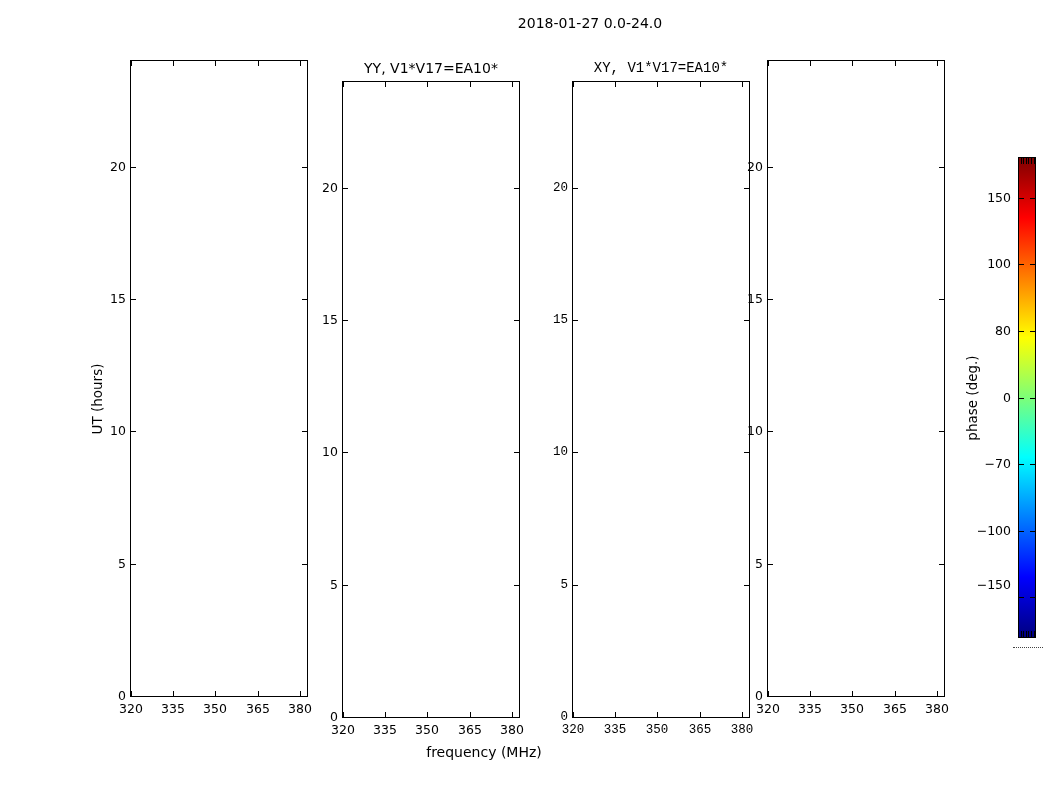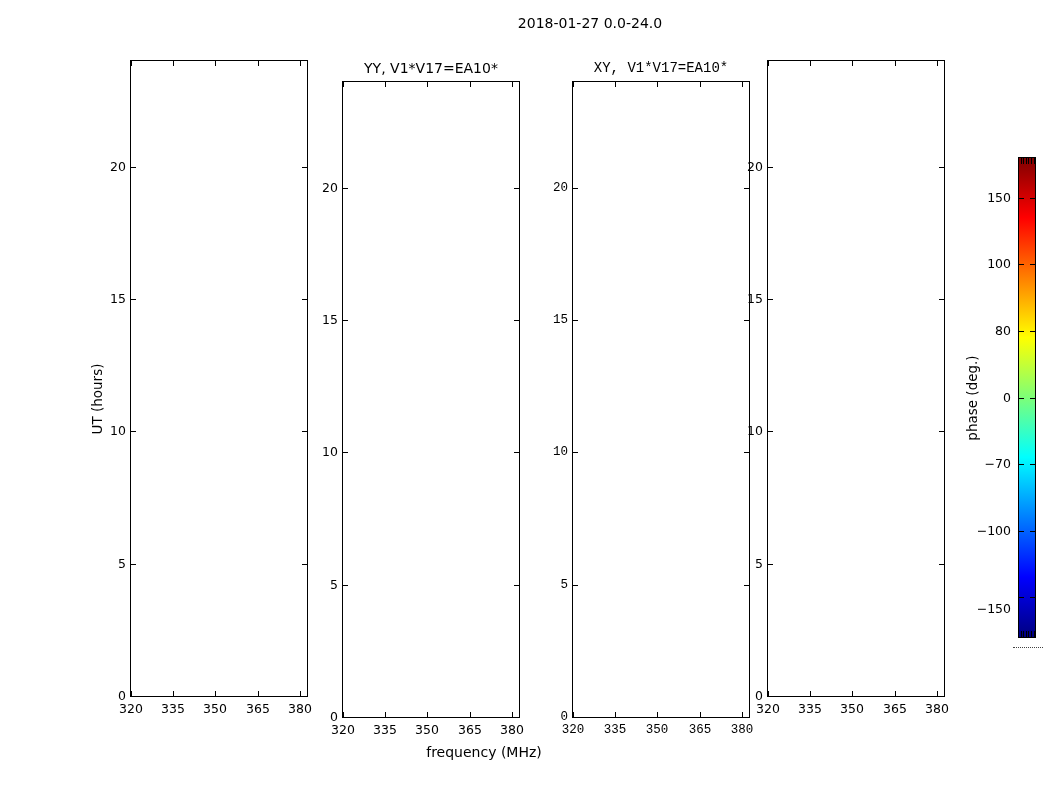--- a/index.html
+++ b/index.html
@@ -256,21 +256,21 @@
       <div class="tick" style="right: 0px; top: 240px; width: 5px; height: 1px;"></div>
       <div class="tick-label" style="right: calc(100% + 8px); top: 233px; text-align: right;">0</div>
       <div class="tick" style="left: 0px; top: 306px; width: 5px; height: 1px;"></div>
       <div class="tick" style="right: 0px; top: 306px; width: 5px; height: 1px;"></div>
       <div class="tick-label" style="right: calc(100% + 8px); top: 299px; text-align: right;">−70</div>
       <div class="tick" style="left: 0px; top: 373px; width: 5px; height: 1px;"></div>
       <div class="tick" style="right: 0px; top: 373px; width: 5px; height: 1px;"></div>
       <div class="tick-label" style="right: calc(100% + 8px); top: 366px; text-align: right;">−100</div>
       <div class="tick" style="left: 0px; top: 439px; width: 5px; height: 1px;"></div>
       <div class="tick" style="right: 0px; top: 439px; width: 5px; height: 1px;"></div>
-      <div class="tick-label" style="right: calc(100% + 8px); top: 444px; text-align: right;">−150</div>
+      <div class="tick-label" style="right: calc(100% + 8px); top: 420px; text-align: right;">−150</div>
       <div class="tick" style="left: 1.5px; top: 0px; width: 1px; height: 6px;"></div>
       <div class="tick" style="left: 1.5px; bottom: 0px; width: 1px; height: 6px;"></div>
       <div class="tick" style="left: 4.1px; top: 0px; width: 1px; height: 6px;"></div>
       <div class="tick" style="left: 4.1px; bottom: 0px; width: 1px; height: 6px;"></div>
       <div class="tick" style="left: 6.7px; top: 0px; width: 1px; height: 6px;"></div>
       <div class="tick" style="left: 6.7px; bottom: 0px; width: 1px; height: 6px;"></div>
       <div class="tick" style="left: 9.3px; top: 0px; width: 1px; height: 6px;"></div>
       <div class="tick" style="left: 9.3px; bottom: 0px; width: 1px; height: 6px;"></div>
       <div class="tick" style="left: 11.9px; top: 0px; width: 1px; height: 6px;"></div>
       <div class="tick" style="left: 11.9px; bottom: 0px; width: 1px; height: 6px;"></div>

